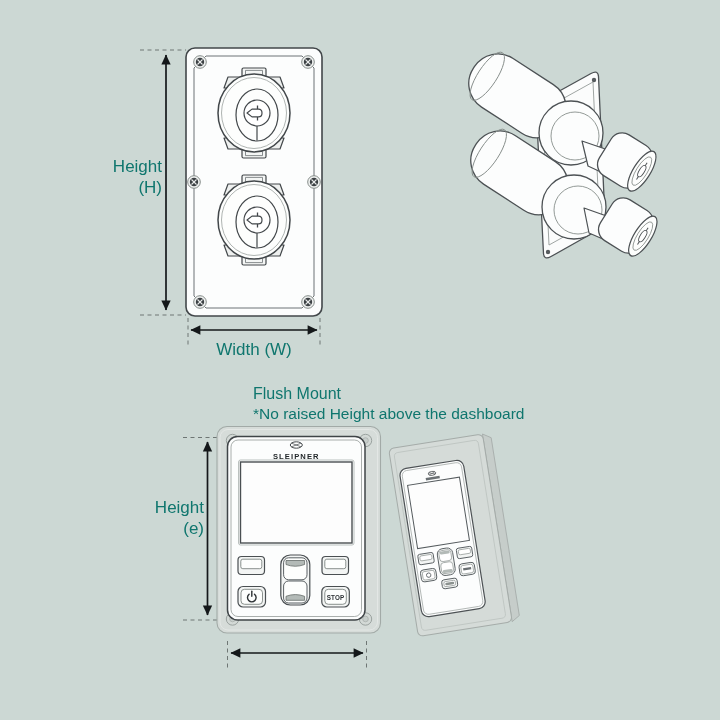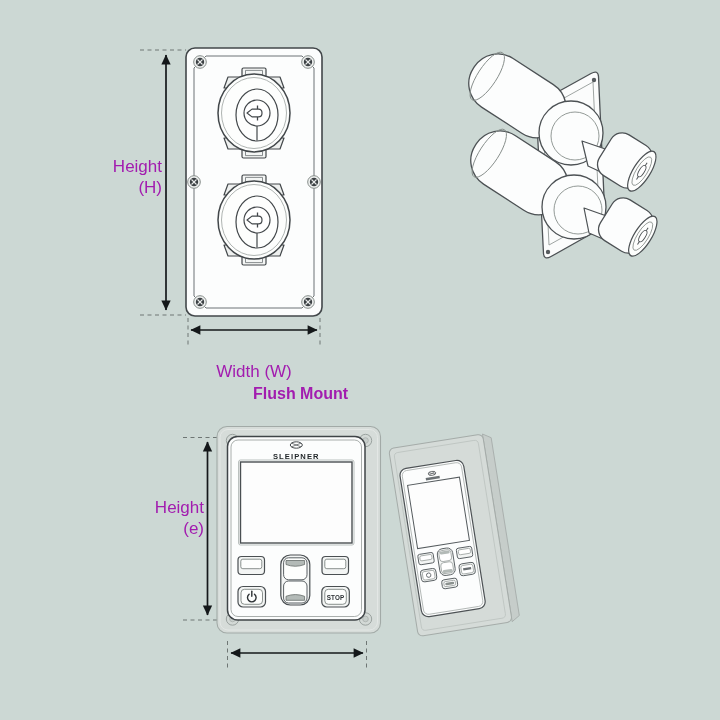--- a/index.html
+++ b/index.html
@@ -7,28 +7,28 @@
     width:720px;height:720px;
     background:#ccd8d4;
     font-family:"Liberation Sans", sans-serif;
     position:relative;
     overflow:hidden;
   }
   #stage{position:absolute;left:0;top:0;width:720px;height:720px;}
   svg{position:absolute;left:0;top:0;}
   .label{
     position:absolute;
-    color:#a21caf;
+    color:#0f766e;
     font-size:17px;
     line-height:21px;
     white-space:nowrap;
   }
   .label.right{text-align:right;}
-  .label.center{text-align:center;margin-top:22px;}
-  .fm-title{font-weight:bold;font-size:16px;}
+  .label.center{text-align:center;}
+  .fm-title{font-weight:normal;font-size:16px;}
   .fm-note{font-size:15.5px;}
 </style>
 </head>
 <body>
 
 <div id="stage">
 
 <svg width="720" height="720" viewBox="0 0 720 720">
   <defs>
     <marker id="ah" viewBox="0 0 10 10" refX="9" refY="5" markerWidth="6.5" markerHeight="6.5" orient="auto-start-reverse">
@@ -261,20 +261,23 @@
 </div>
 
 <div class="label center" style="left:174px;top:339px;width:160px;">
   <span>Width (W)</span>
 </div>
 
 <div class="label fm-title" style="left:253px;top:383px;">
   <span>Flush Mount</span>
 </div>
 
+<div class="label fm-note" style="left:253px;top:403px;">
+  <span>*No raised Height above the dashboard</span>
+</div>
 
 <div class="label right" style="left:124px;top:497px;width:80px;">
   <div>Height</div>
   <div>(e)</div>
 </div>
 
 
 </div>
 
 </body></html>

